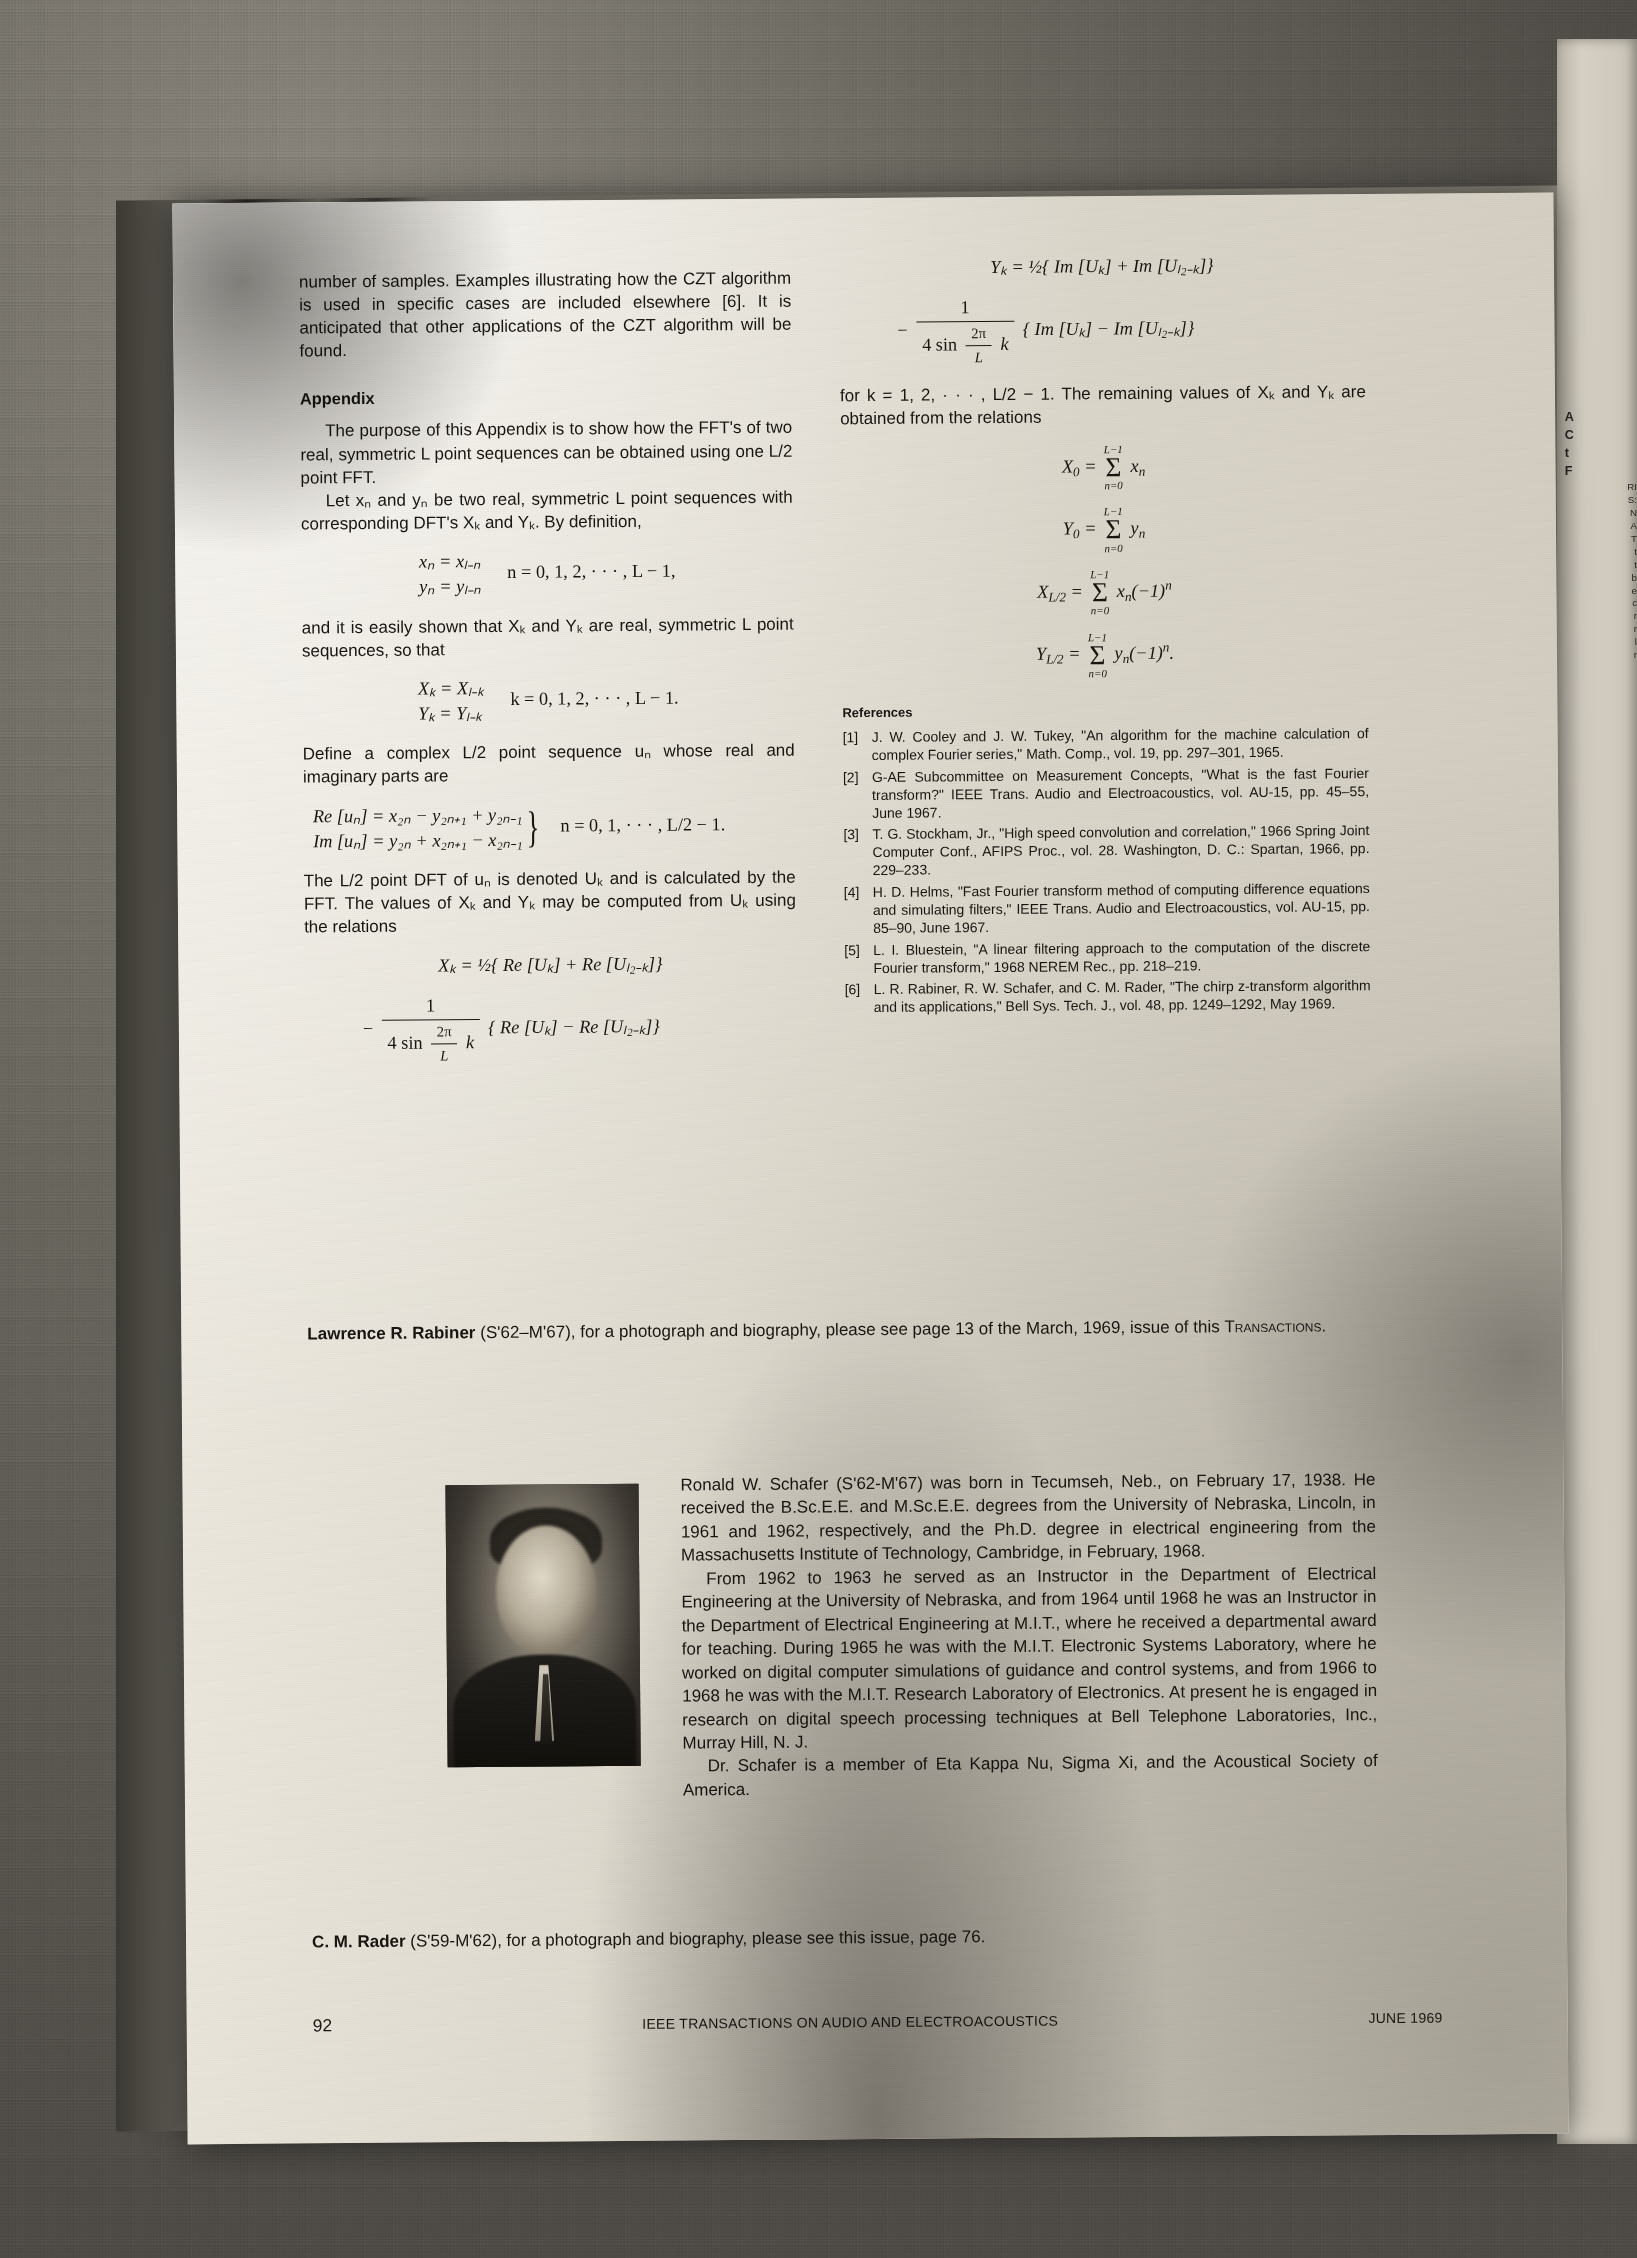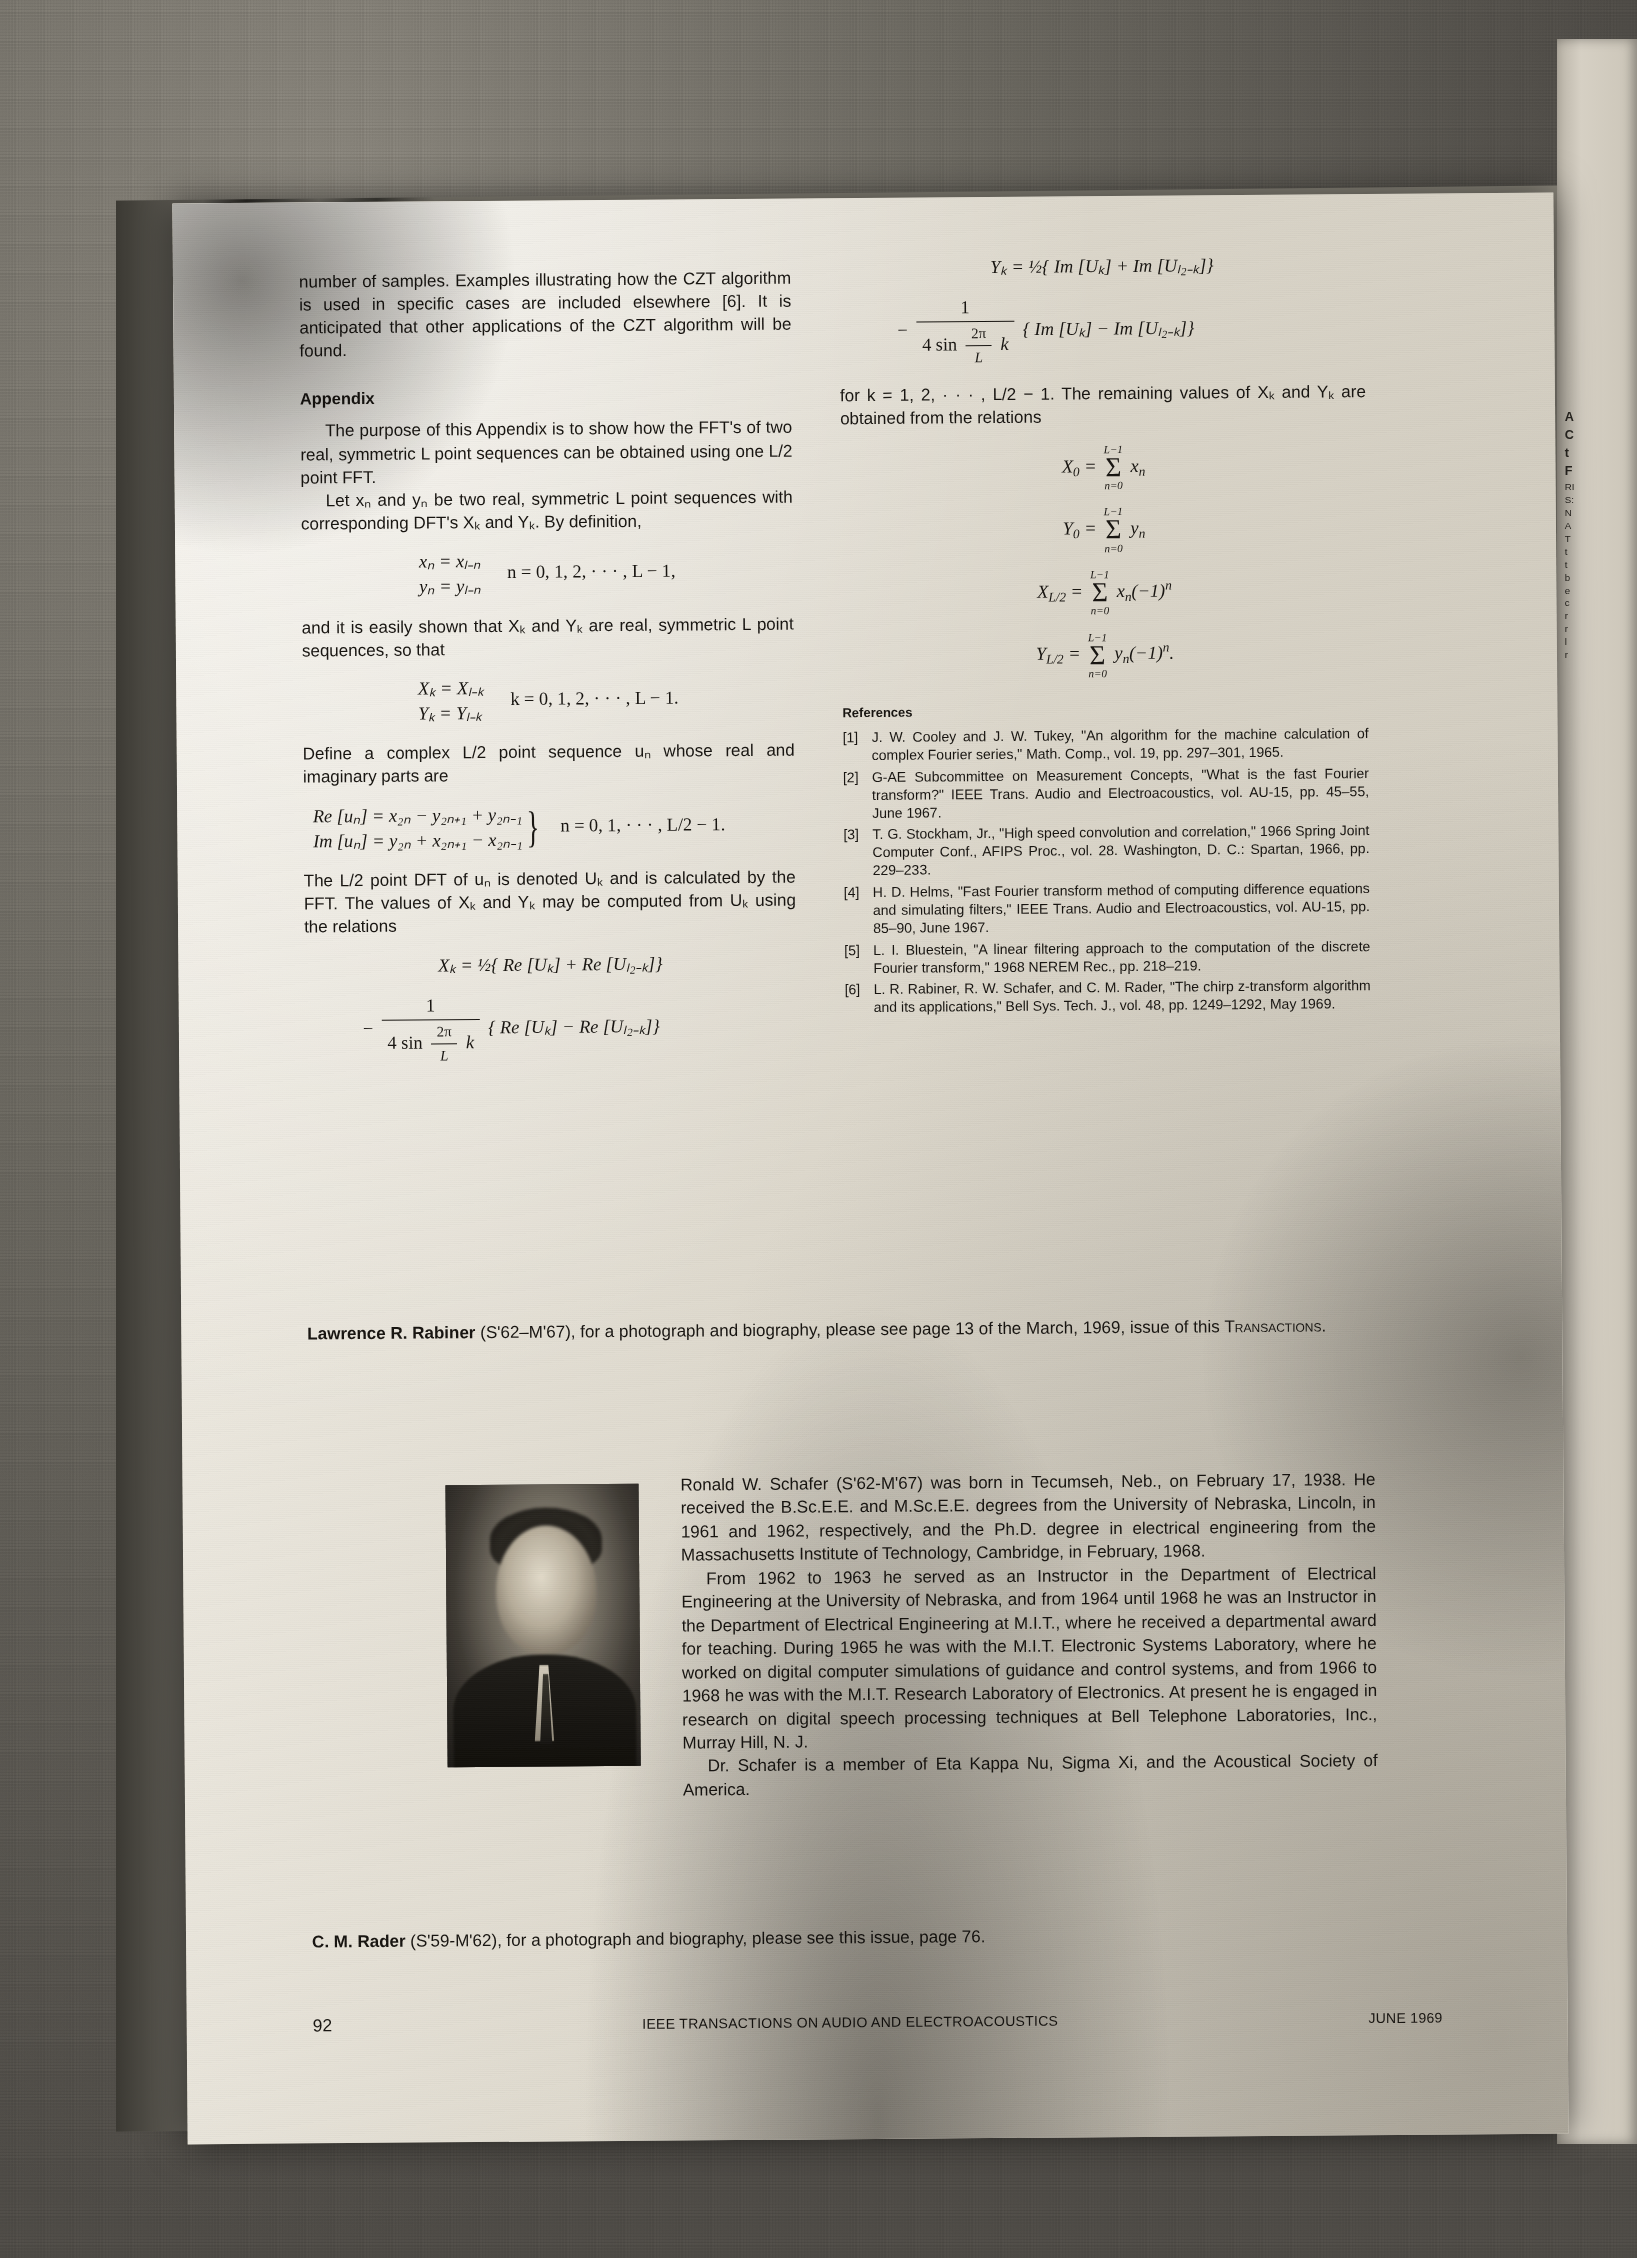--- a/index.html
+++ b/index.html
@@ -49,20 +49,21 @@
     box-sizing: border-box;
   }
   .facing-page .fp-line {
     font-weight: bold;
     margin: 3.9px 0 3.9px 7.7px;
     letter-spacing: 0.5px;
   }
   .facing-page .fp-small {
     font-size: 9.7px;
     margin: 1.9px 0 1.9px 7.7px;
+    text-align: right;
   }
   
   .page-stack {
     position: absolute;
     left: 116px;
     top: 193px;
     width: 1448px;
     height: 1931px;
     background: linear-gradient(90deg, #3b3933 0%, #6f6c64 6%, #2e2c28 9%, #7a776e 14%, #413f39 18%, #888479 22%);
     transform: skewY(-0.6deg);

